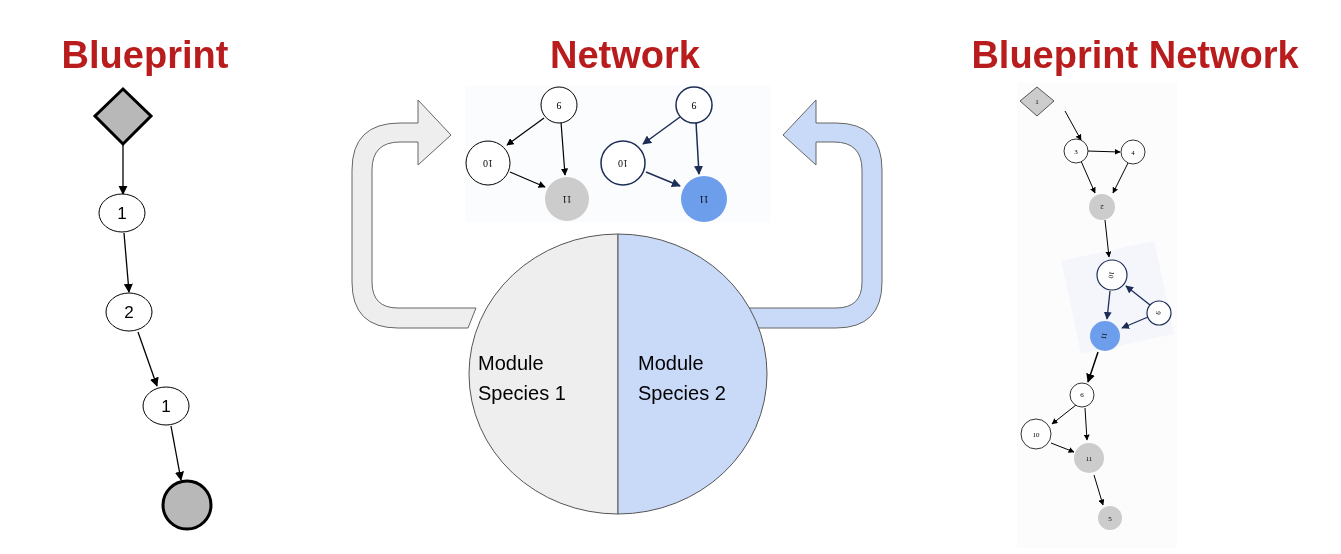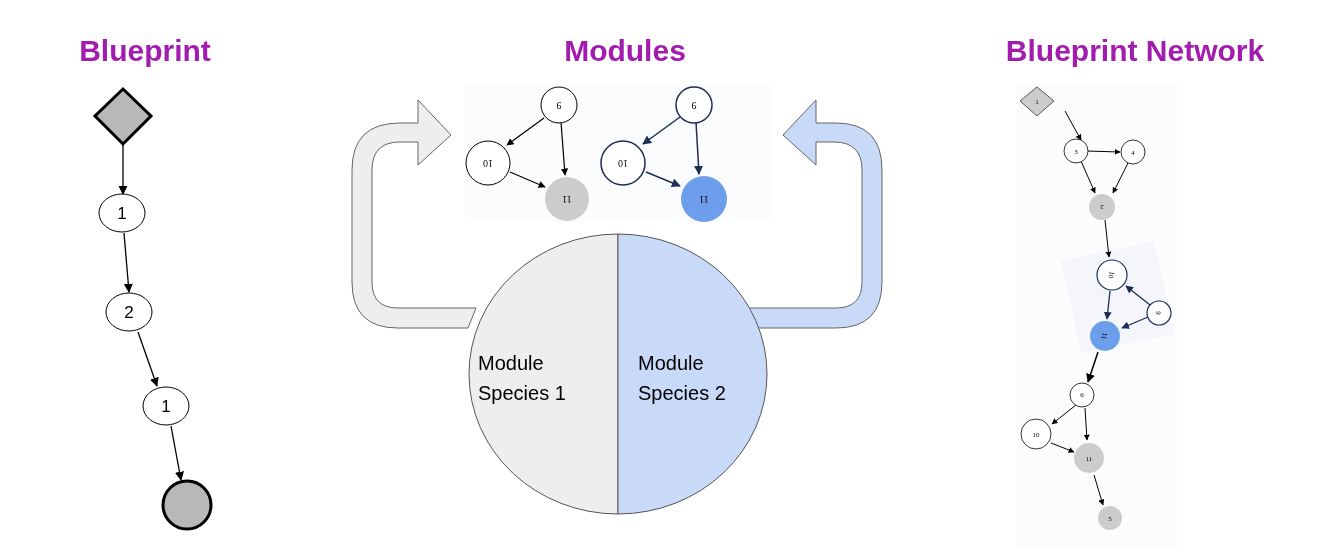--- a/index.html
+++ b/index.html
@@ -1,29 +1,29 @@
 <!DOCTYPE html>
 <html><head>
   <meta charset="utf-8">
   <style>
     html, body { margin: 0; padding: 0; background: #ffffff; }
     body { width: 1341px; height: 554px; position: relative; overflow: hidden; font-family: "Liberation Sans", sans-serif; }
-    .title { position: absolute; top: 34px; font-weight: bold; font-size: 30px; color: #a21caf; text-align: center; font-family: "Liberation Sans", sans-serif; }
+    .title { position: absolute; top: 34px; font-weight: bold; font-size: 38px; color: #b91c1c; text-align: center; font-family: "Liberation Sans", sans-serif; }
     #t-blueprint { left: 60px; width: 170px; }
     #t-modules { left: 460px; width: 330px; }
     #t-assembled { left: 945px; width: 380px; }
     svg#canvas { position: absolute; left: 0; top: 0; }
     .lbl { font-family: "Liberation Sans", sans-serif; }
     .small { font-family: "Liberation Serif", serif; }
   </style>
 </head>
 <body>
 
 <div class="title" id="t-blueprint">Blueprint</div>
-<div class="title" id="t-modules">Modules</div>
+<div class="title" id="t-modules">Network</div>
 <div class="title" id="t-assembled">Blueprint Network</div>
 
 <svg id="canvas" width="1341" height="554" viewBox="0 0 1341 554" xmlns="http://www.w3.org/2000/svg">
   <defs>
     <marker id="ah" viewBox="0 0 10 10" refX="9" refY="5" markerWidth="7" markerHeight="7" orient="auto">
       <path d="M0,0 L10,5 L0,10 z" fill="#000"></path>
     </marker>
     <marker id="ahs" viewBox="0 0 10 10" refX="9" refY="5" markerWidth="6" markerHeight="6" orient="auto">
       <path d="M0,0 L10,5 L0,10 z" fill="#000"></path>
     </marker>

